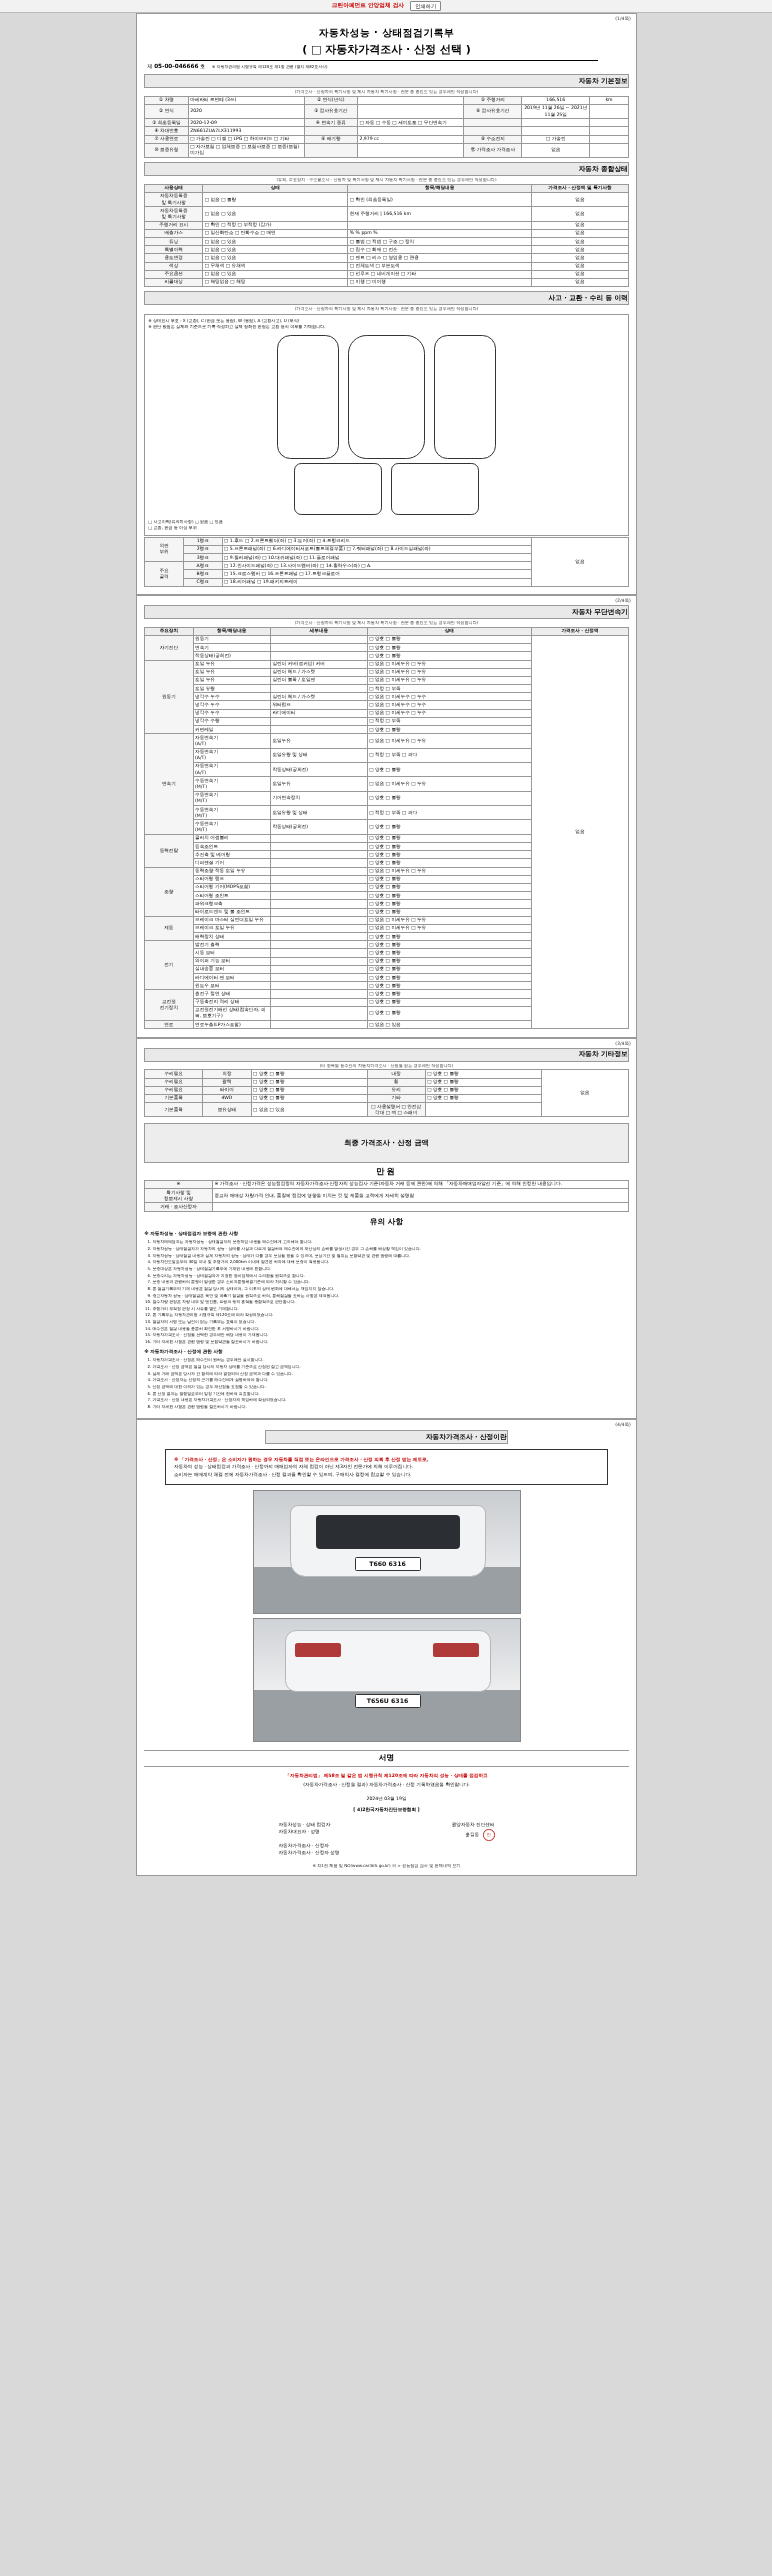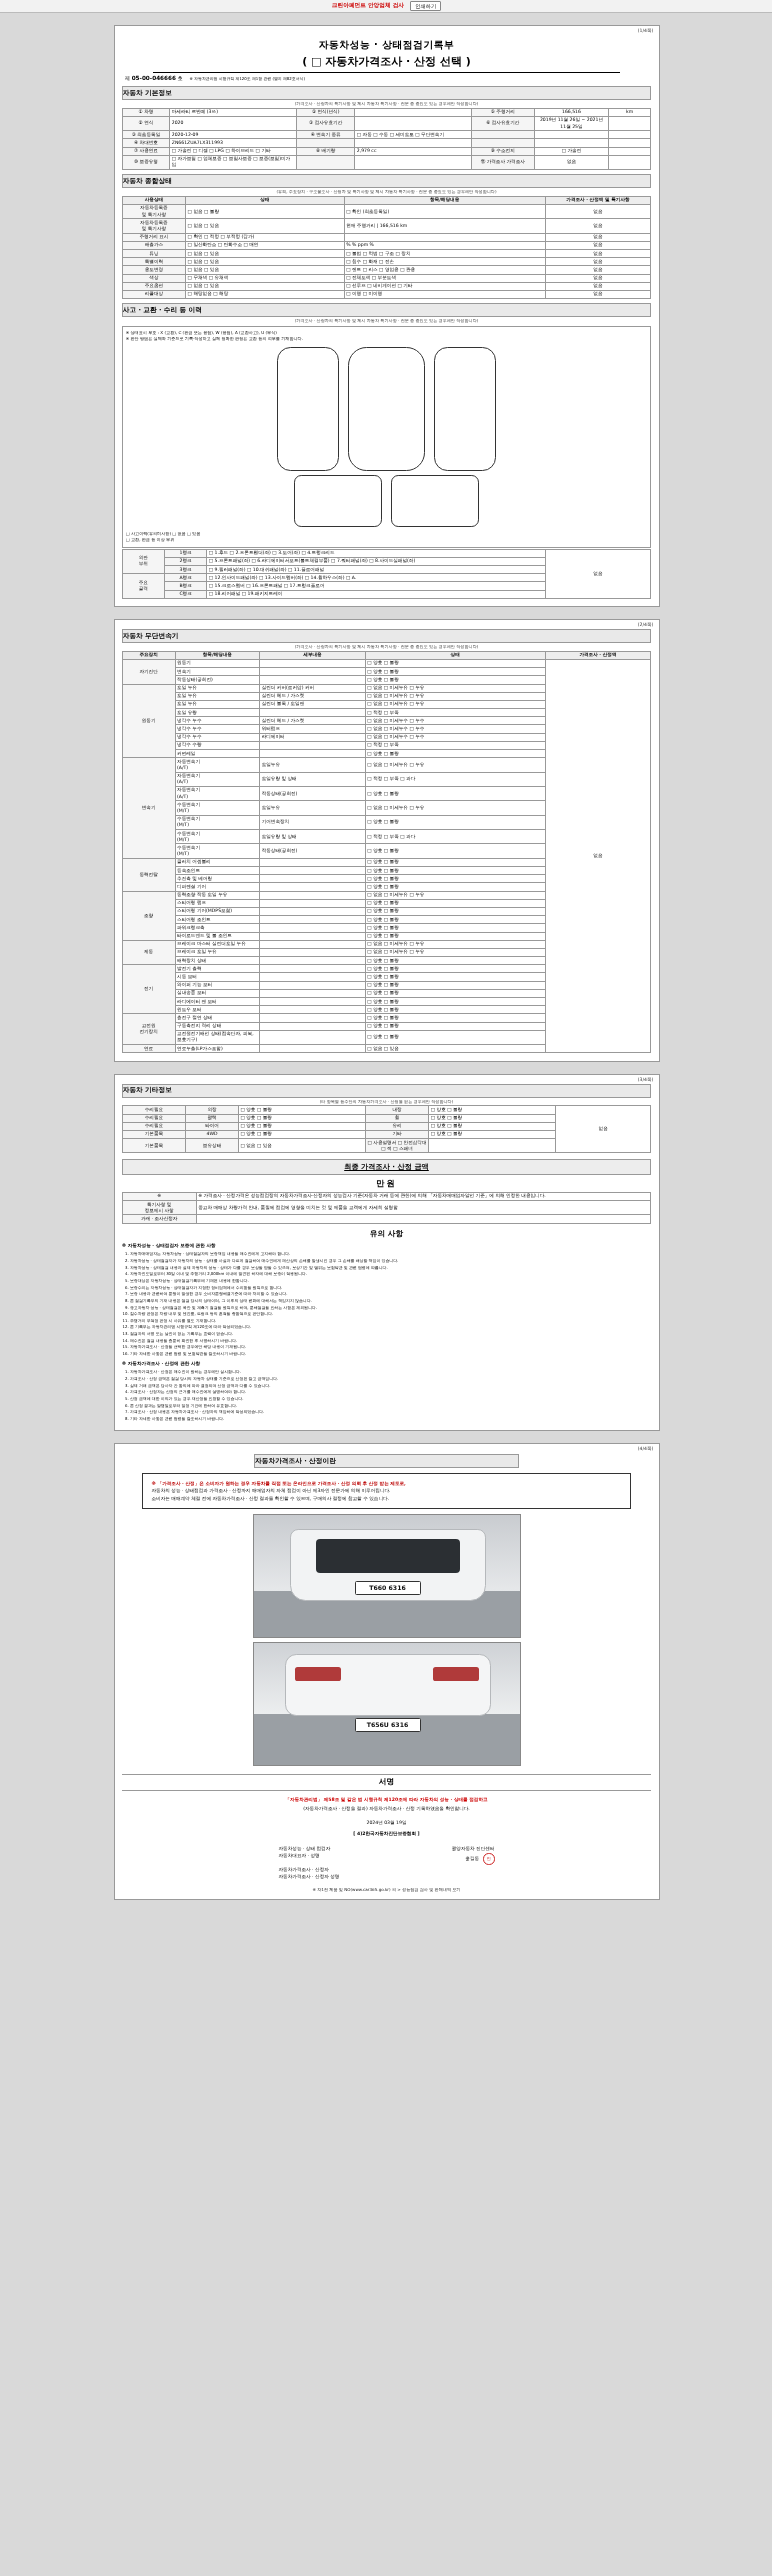--- a/index.html
+++ b/index.html
@@ -14,31 +14,31 @@
   .topbar {
     height:13.4px; background:#f2f2f2; display:flex; align-items:center;
     justify-content:center; gap:6.2px; border-bottom:0.5px solid #bbb;
   }
   .topbar .tlabel { color:#c00; font-size:5.7px; font-weight:bold; }
   .topbar .tbtn {
     border:0.5px solid #888; background:#fff; font-size:5.2px; padding:0.5px 4.1px;
     border-radius:1px;
   }
   .page {
-    width:546px; margin:12px auto; background:#fff; border:0.5px solid #999;
+    width:501px; margin:0 auto; background:#fff; border:0.5px solid #999;
     padding:5.2px 7.2px 7.2px 7.2px; position:relative;
   }
   .pagenum { position:absolute; right:5.2px; top:2.1px; font-size:4.6px; color:#333; }
   .doc-title { text-align:center; font-size:9.8px; font-weight:bold; letter-spacing:0.5px; margin-top:7.2px;}
   .doc-sub { text-align:center; font-size:11px; font-weight:bold; margin-top:2.1px; }
   .doc-rule { border:0; border-top:0.5px solid #000; margin:3.1px 31px 2.1px 31px; }
   .docnoline { font-size:5.2px; margin:2.1px 0 4.1px 3.1px; }
   .docnoline b { font-size:5.7px; }
   .sec-title {
-    text-align:left; font-size:6.7px; font-weight:bold;
+    text-align:right; font-size:6.7px; font-weight:bold;
     background:#e9e9e9; border:0.5px solid #999; padding:1.5px 0; margin-top:4.1px;
   }
   .sec-note { text-align:center; font-size:4.1px; color:#333; padding:1px 0 1.5px 0; }
   table.grid { width:100%; border-collapse:collapse; table-layout:fixed; }
   table.grid th, table.grid td {
     border:0.5px solid #999; padding:0.5px 1.5px; font-size:4.6px; vertical-align:middle;
     line-height:1.35;
   }
   th.hd, td.hd { background:#ededed; text-align:center; font-weight:bold; }
   td.lbl { background:#f5f5f5; text-align:center; }
@@ -51,21 +51,21 @@
   .shape { border:0.8px solid #333; border-radius:13.4px; background:#fff; position:relative;}
   .vtop { width:62px; height:124px; }
   .vmid { width:77px; height:124px; border-radius:18.5px;}
   .vside { width:88px; height:52px; border-radius:7.2px;}
   .legend { font-size:4.1px; margin-top:2.1px; line-height:1.6; }
   .notes-title { text-align:center; font-size:7.7px; font-weight:bold; margin:5.2px 0 3.1px 0; }
   .notes { font-size:3.9px; line-height:1.5; }
   .notes h4 { font-size:4.6px; margin:4.1px 0 1.5px 0; }
   .notes ol { margin:0 0 0 8.2px; padding:0; }
   .notes li { margin-bottom:0.8px; }
-  .price-title { text-align:center; font-size:7.2px; font-weight:bold; border:0.5px solid #999; background:#ededed; padding:2px 0; margin-top:5.2px;text-decoration:underline;}
+  .price-title { text-align:center; font-size:7.2px; font-weight:bold; border:0.5px solid #999; background:#ededed; padding:14px 0; margin-top:5.2px;}
   .bigprice { text-align:center; font-size:8.2px; font-weight:bold; letter-spacing:2.1px; padding:3.1px 0; }
   .explain-box { border:1px solid #333; margin:5.2px 20.6px; padding:5.2px 8.2px; font-size:4.6px; line-height:1.7; }
   .explain-box .hl { color:#b00; font-weight:bold; }
   .photo-title { text-align:center; font-size:7.2px; font-weight:bold; background:#ededed; border:0.5px solid #999; padding:2.1px 0; margin:6.2px 0 4.1px 0;}
   .photo { width:268px; height:124px; margin:4.1px auto; border:0.5px solid #888; position:relative; overflow:hidden; background:#b9bcc0;}
   .sign-title { text-align:center; font-size:7.7px; font-weight:bold; border-top:0.5px solid #999; border-bottom:0.5px solid #999; padding:2.6px 0; margin-top:7.2px;}
   .sign-body { font-size:4.6px; text-align:center; line-height:1.9; margin-top:5.2px;}
   .sign-body .red { color:#c00; font-weight:bold;}
   .sign-rows { width:216px; margin:6.2px auto 0 auto; font-size:4.6px; }
   .sign-rows div { display:flex; justify-content:space-between; padding:1px 0; }

